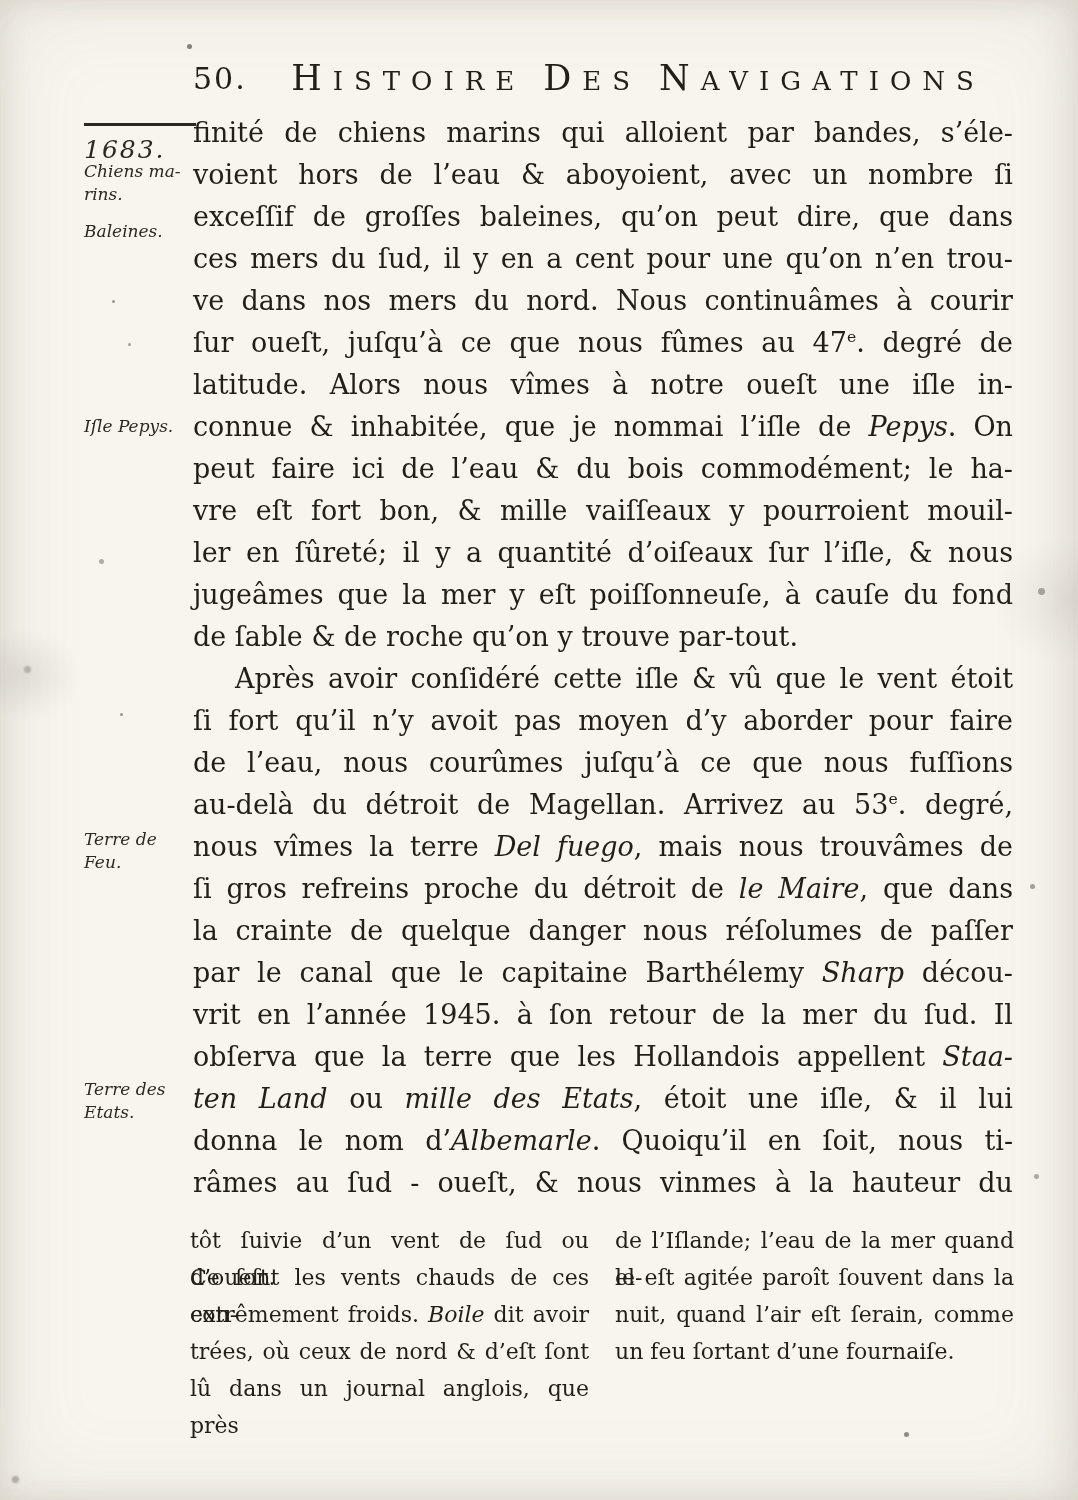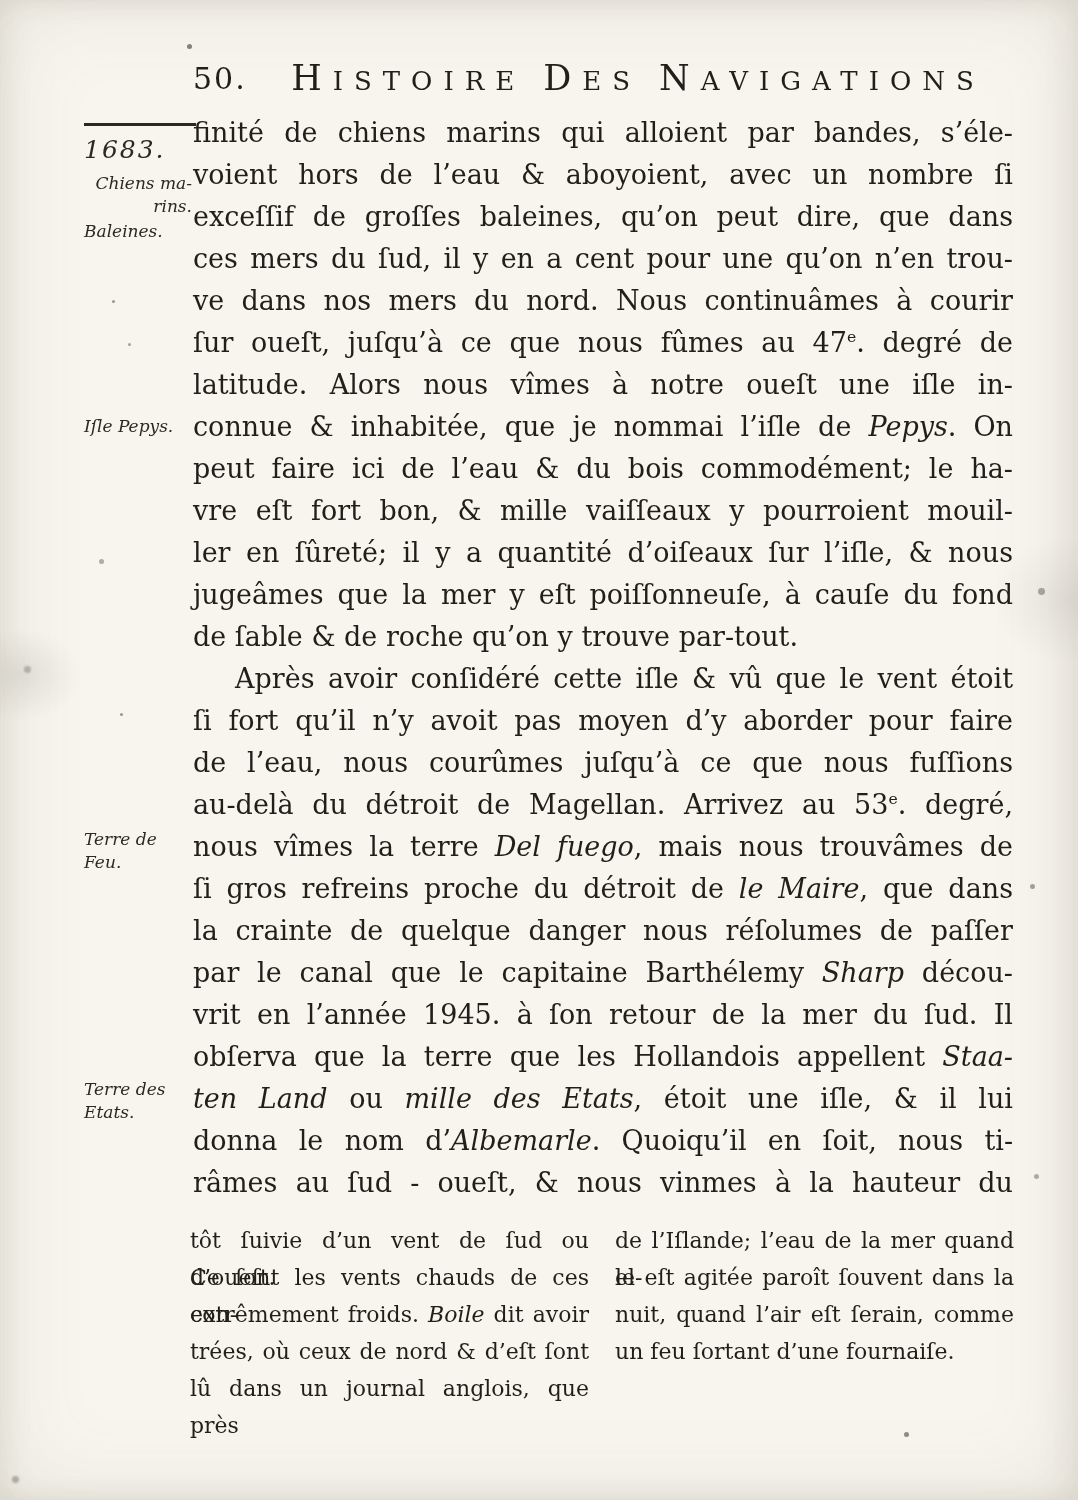--- a/index.html
+++ b/index.html
@@ -54,21 +54,21 @@
   .margin-note {
     position: absolute;
     left: 84px; width: 108px;
     font-size: 17px;
     line-height: 23px;
     white-space: pre-line;
     color: #2c2822;
     font-style: italic;
   }
   .note-year  { top: 138px; font-size: 25px; letter-spacing: 2px; }
-  .note-seals { top: 172px; text-align: right; }
+  .note-seals { top: 160px; }
   .note-whales{ top: 220px; }
   .note-pepys { top: 415px; }
   .note-fuego { top: 828px; }
   .note-staten{ top: 1078px; }
 
   
   .body-text {
     position: absolute;
     top: 112px; left: 193px; width: 820px;
     font-size: 27px;

